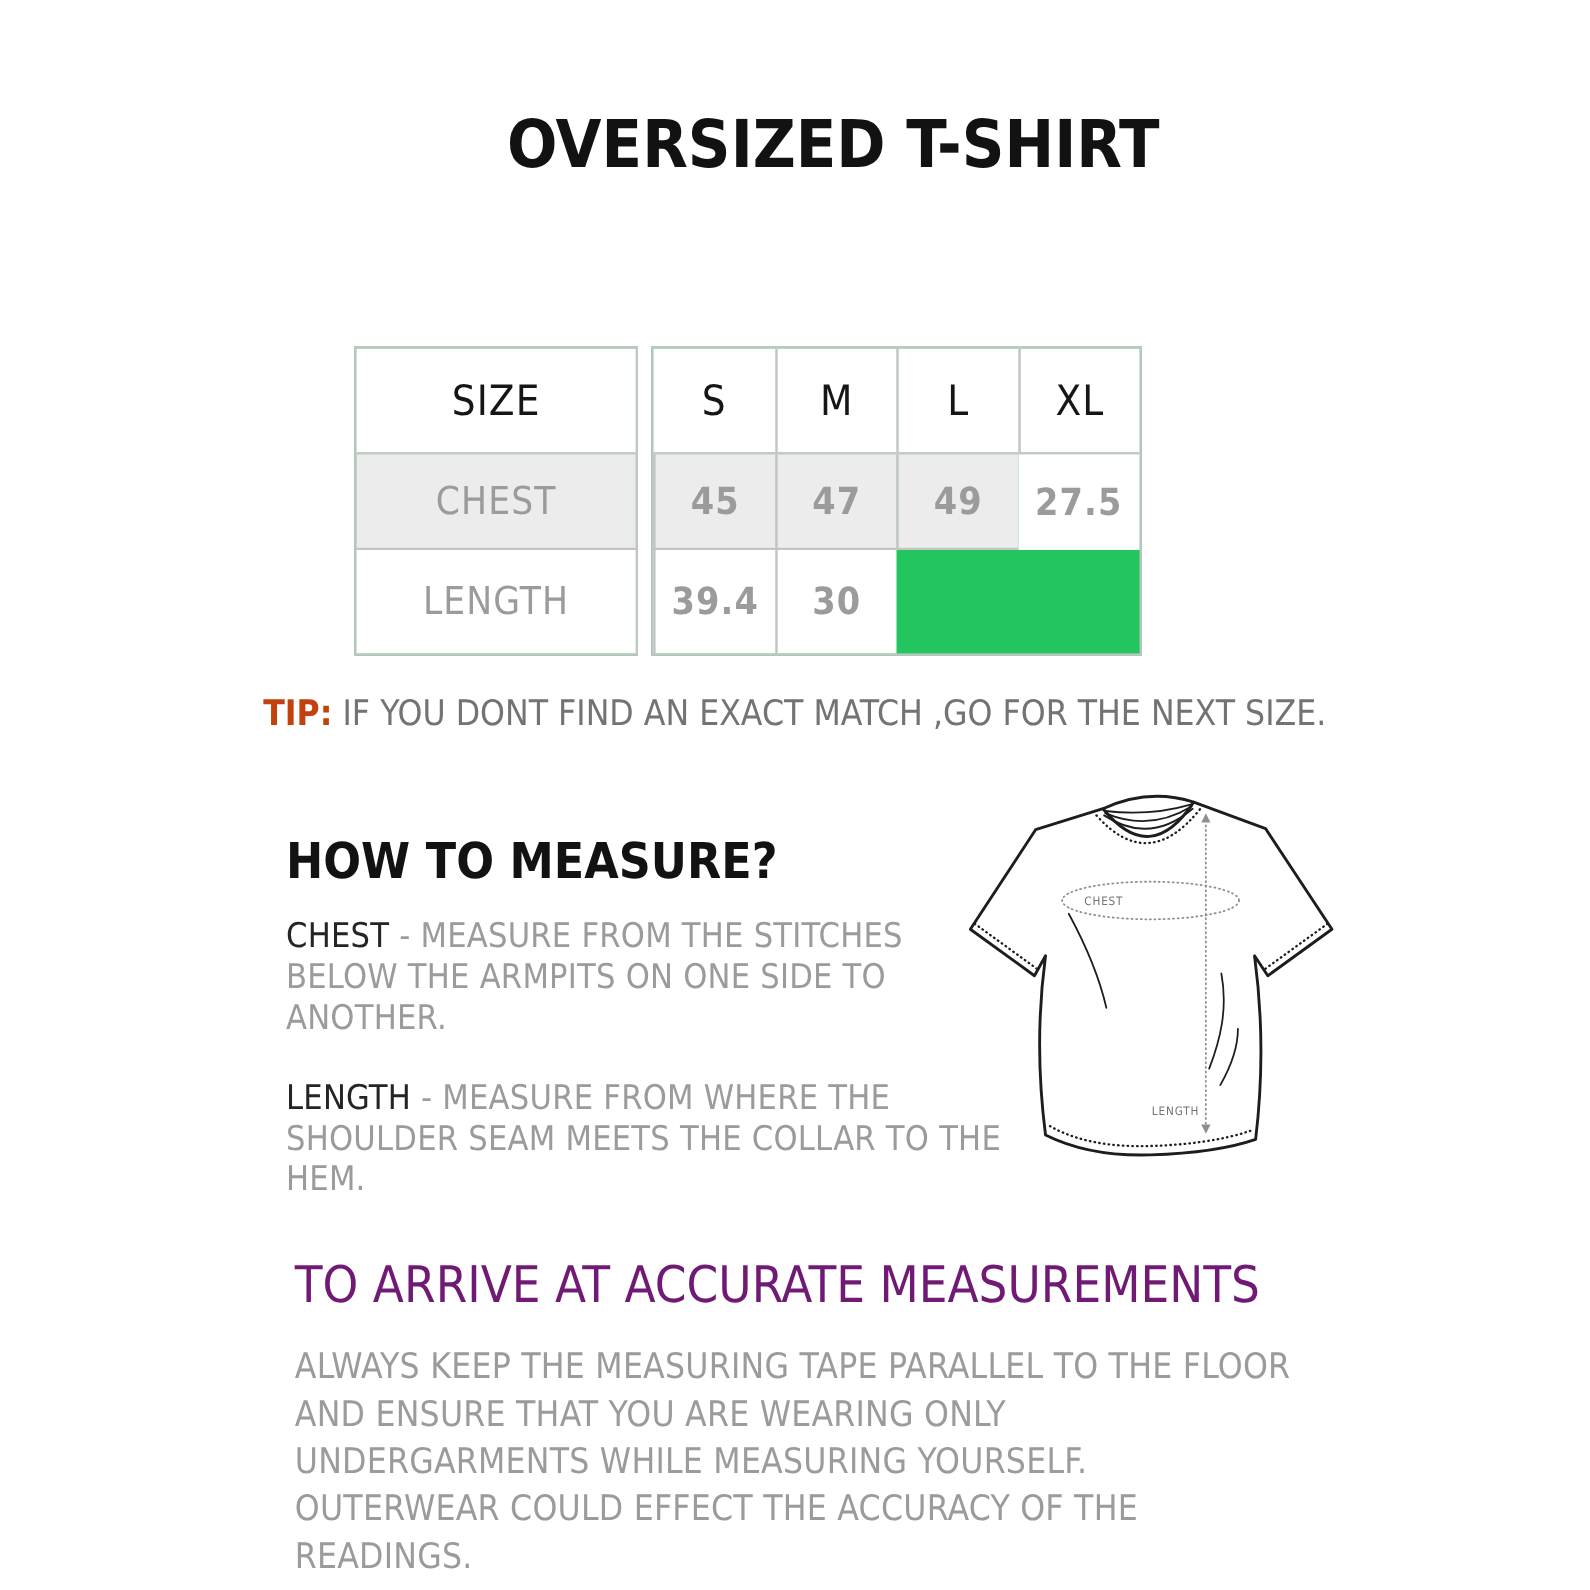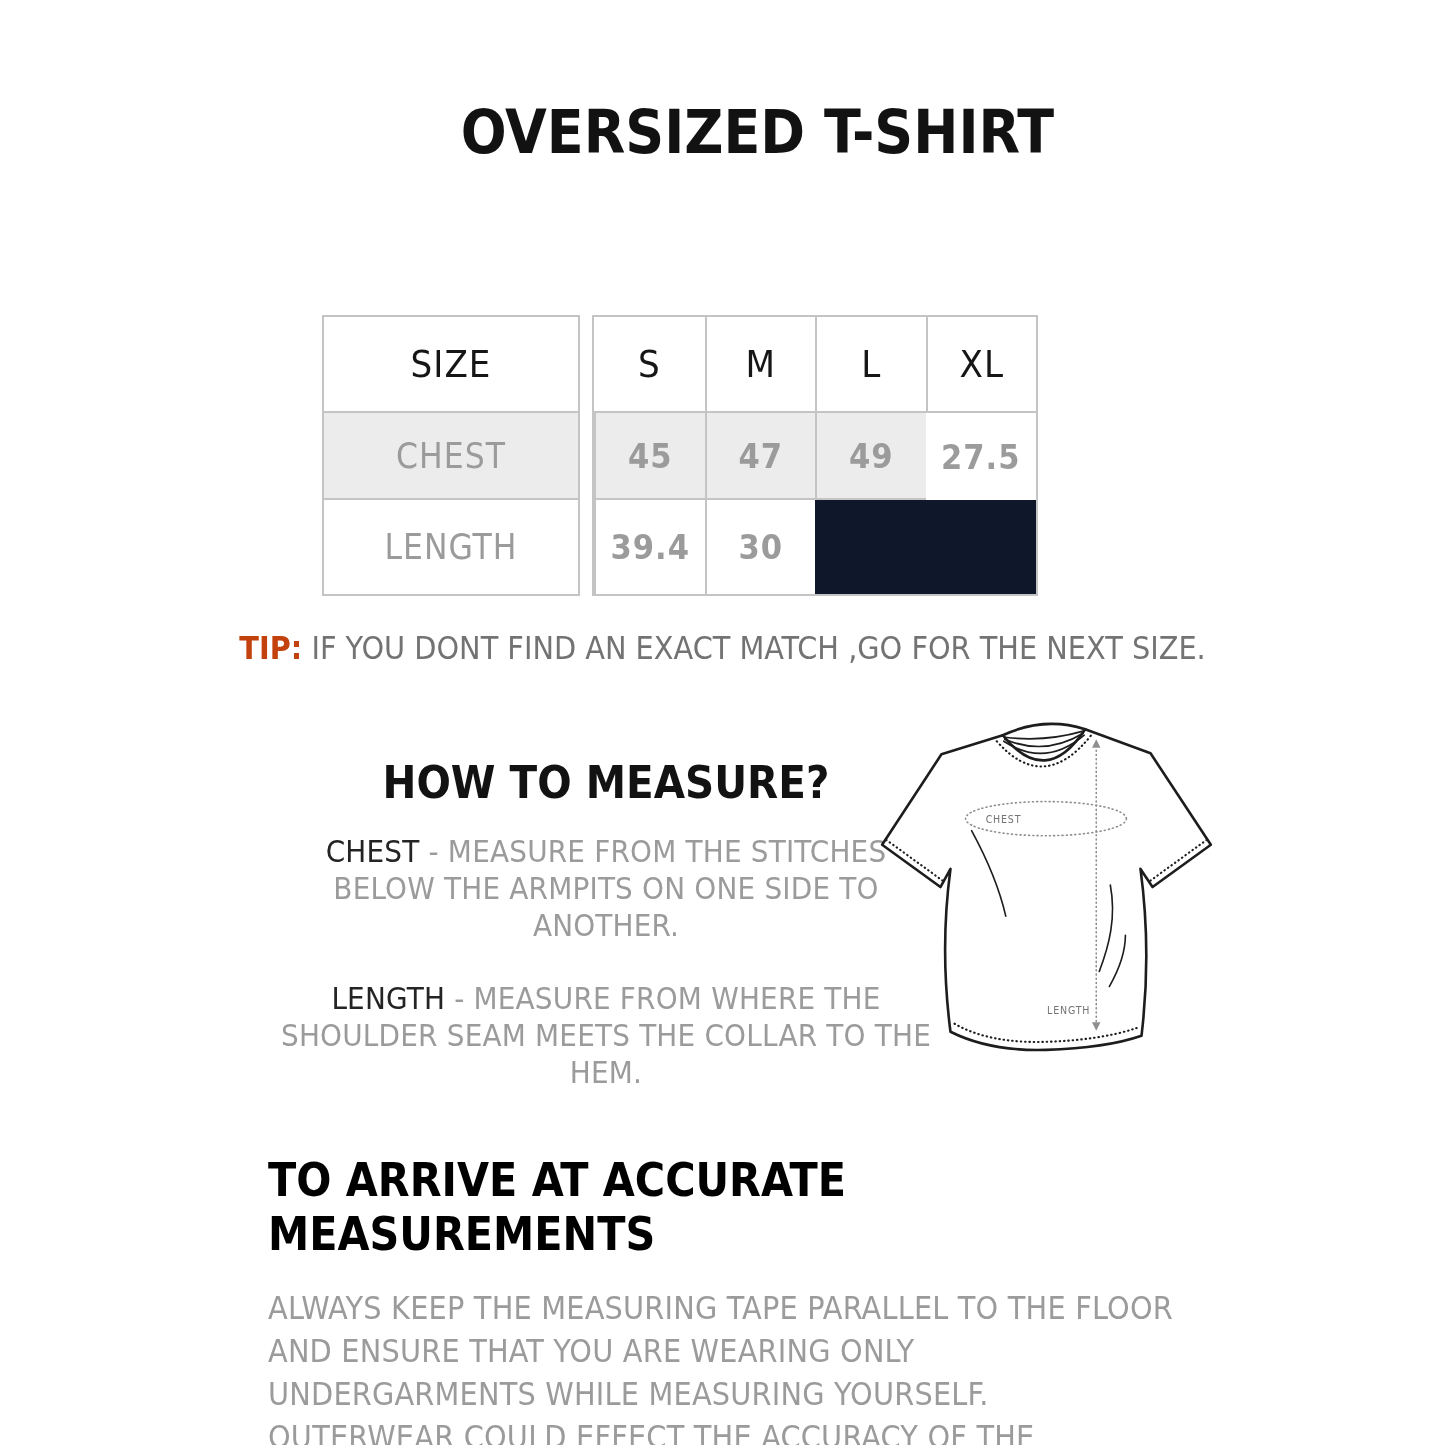--- a/index.html
+++ b/index.html
@@ -10,42 +10,42 @@
     color:#161616;
   }
   
   .title{
     position:absolute;top:96px;left:0;width:100%;
     text-align:center;font-weight:700;font-size:60px;line-height:72px;
     letter-spacing:0;color:#121212;padding-left:35px;
   }
   
   .chart{position:absolute;left:322px;top:315px;display:flex;gap:12px;}
-  .tblock{box-sizing:border-box;border:2px solid #c4c4c4;display:grid;grid-template-rows:96px 87px 94px;background:#0f172a;}
+  .tblock{box-sizing:border-box;border:2px solid #c4c4c4;display:grid;grid-template-rows:96px 87px 94px;background:#22c55e;}
   .label-block{width:258px;}
   .value-block{width:446px;grid-template-columns:repeat(4,1fr);}
   .cell{display:flex;align-items:center;justify-content:center;background:#fff;}
   .cell.shade{background:#ececec;}
   .cell.rb{border-bottom:2px solid #c4c4c4;}
   .value-block .cell.lb{border-left:2px solid #c4c4c4;}
   .cell.head{font-size:38px;font-weight:400;color:#161616;letter-spacing:1px;}
   .cell.rowlabel{font-size:35px;color:#9b9b9b;letter-spacing:1px;}
   .cell.num{font-size:34px;font-weight:700;color:#9b9b9b;letter-spacing:1px;}
   
   .tip{position:absolute;top:629px;left:0;width:100%;text-align:center;font-size:32px;margin:0;}
   .tip .tip-label{font-weight:700;color:#c2410c;}
   .tip .tip-text{color:#737373;}
   
-  .how{position:absolute;left:276px;top:756px;width:660px;text-align:center;}
+  .how{position:absolute;left:260px;top:756px;width:660px;}
   .how h2{margin:0 0 24px 0;font-size:45px;font-weight:700;color:#121212;letter-spacing:0;}
   .instr{margin:0 0 36px 0;font-size:31px;line-height:37px;color:#9b9b9b;letter-spacing:0.2px;}
   .instr .term{color:#242424;}
   
   .accurate{position:absolute;left:268px;top:1141px;width:905px;}
-  .accurate h2{margin:12px 0 26px 0;font-size:46px;font-weight:700;color:#000000;}
+  .accurate h2{margin:0 0 26px 0;font-size:46px;font-weight:400;color:#701a75;}
   .accurate p{margin:0;font-size:32px;line-height:43px;color:#9b9b9b;letter-spacing:0.2px;}
   
   .shirt{position:absolute;left:858px;top:708px;width:382px;height:354px;margin:0;}
   .shirt svg{display:block;width:100%;height:100%;}
   .shirt text{
     font-family:"DejaVu Sans","Liberation Sans",sans-serif;
     font-stretch:condensed;
     font-size:10.5px;fill:#737373;letter-spacing:0.8px;
     paint-order:stroke;stroke:#ffffff;stroke-width:4px;stroke-linejoin:round;
   }

